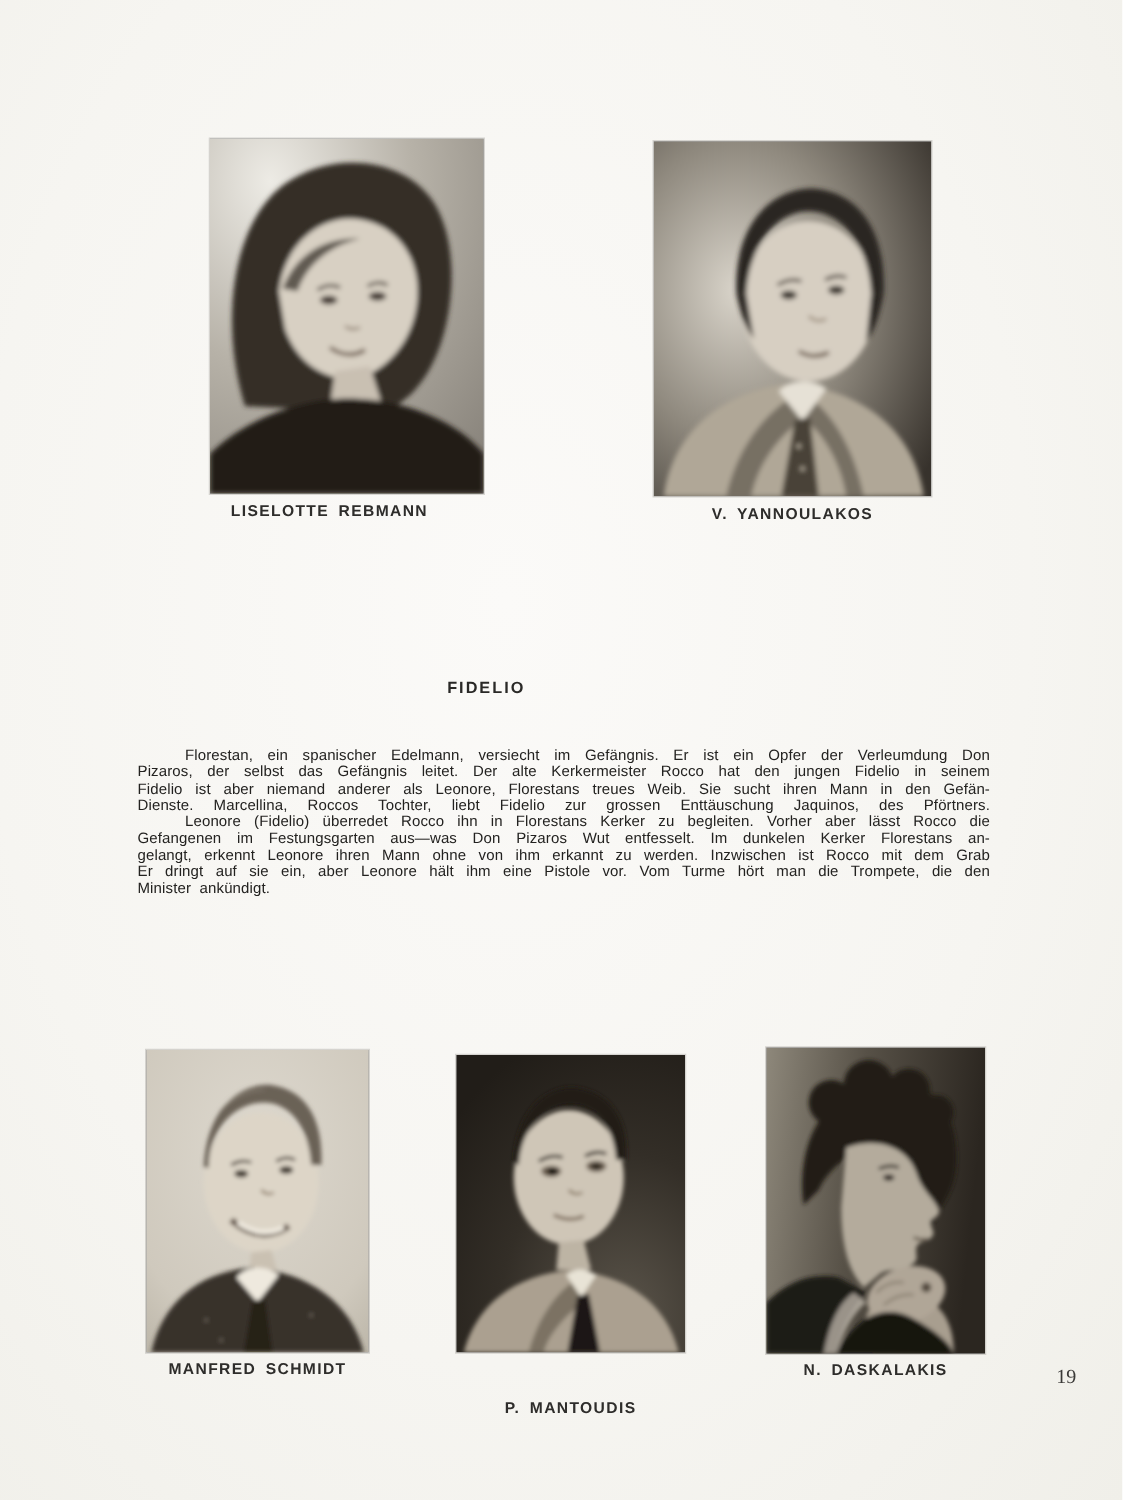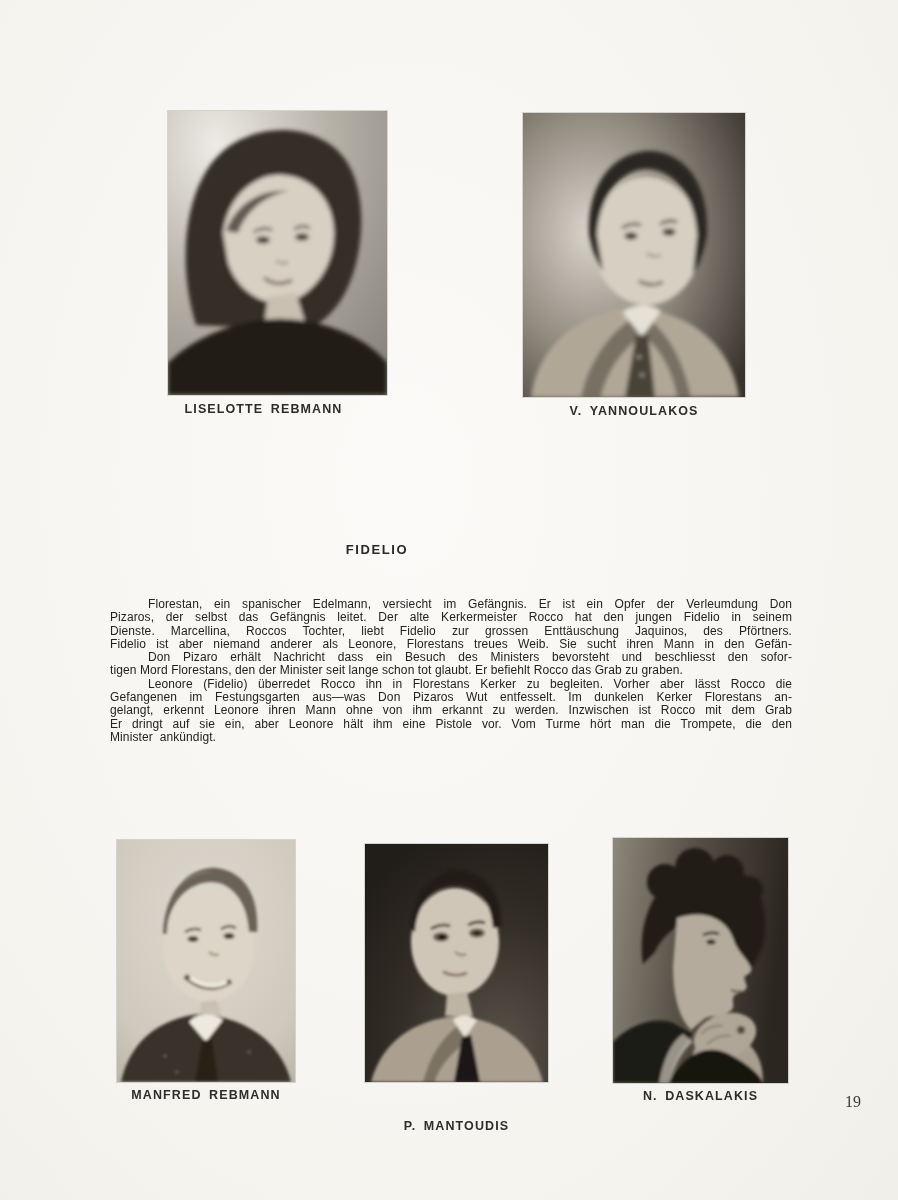--- a/index.html
+++ b/index.html
@@ -34,21 +34,21 @@
   .fig2 { left: 523px; top: 113px; width: 222px; height: 284px; }
   .cap2 { left: 498px; top: 404px; width: 272px; }
   .fig3 { left: 117px; top: 840px; width: 178px; height: 242px; }
   .cap3 { left: 92px; top: 1088px; width: 228px; }
   .fig4 { left: 365px; top: 844px; width: 183px; height: 238px; }
   .cap4 { left: 340px; top: 1088px; width: 233px; margin-top: 31px; }
   .fig5 { left: 613px; top: 838px; width: 175px; height: 245px; }
   .cap5 { left: 588px; top: 1089px; width: 225px; }
   .opera-title {
     position: absolute;
-    left: 0; top: 542px; width: 754px;
+    left: 12px; top: 542px; width: 754px;
     text-align: center;
     font-weight: 700;
     font-size: 13px;
     letter-spacing: 1.6px;
     color: #2a2927;
   }
   .synopsis {
     position: absolute;
     left: 110px; top: 598px; width: 682px;
     font-size: 12px;
@@ -141,26 +141,22 @@
   </div>
 
   <div class="caption cap1">LISELOTTE REBMANN</div>
   <div class="caption cap2">V. YANNOULAKOS</div>
 
   <div class="opera-title">FIDELIO</div>
   <div class="synopsis">
       <div class="syn-para">
         <div class="syn-line first">Florestan, ein spanischer Edelmann, versiecht im Gefängnis. Er ist ein Opfer der Verleumdung Don</div>
         <div class="syn-line">Pizaros, der selbst das Gefängnis leitet. Der alte Kerkermeister Rocco hat den jungen Fidelio in seinem</div>
+        <div class="syn-line">Fidelio ist aber niemand anderer als Leonore, Florestans treues Weib. Sie sucht ihren Mann in den Gefän-</div>
         <div class="syn-line">Dienste. Marcellina, Roccos Tochter, liebt Fidelio zur grossen Enttäuschung Jaquinos, des Pförtners.</div>
-        <div class="syn-line">Fidelio ist aber niemand anderer als Leonore, Florestans treues Weib. Sie sucht ihren Mann in den Gefän-</div>
-      </div>
-      <div class="syn-para">
-        <div class="syn-line first">Don Pizaro erhält Nachricht dass ein Besuch des Ministers bevorsteht und beschliesst den sofor-</div>
-        <div class="syn-line last">tigen Mord Florestans, den der Minister seit lange schon tot glaubt. Er befiehlt Rocco das Grab zu graben.</div>
       </div>
       <div class="syn-para">
         <div class="syn-line first">Leonore (Fidelio) überredet Rocco ihn in Florestans Kerker zu begleiten. Vorher aber lässt Rocco die</div>
         <div class="syn-line">Gefangenen im Festungsgarten aus—was Don Pizaros Wut entfesselt. Im dunkelen Kerker Florestans an-</div>
         <div class="syn-line">gelangt, erkennt Leonore ihren Mann ohne von ihm erkannt zu werden. Inzwischen ist Rocco mit dem Grab</div>
         <div class="syn-line">Er dringt auf sie ein, aber Leonore hält ihm eine Pistole vor. Vom Turme hört man die Trompete, die den</div>
         <div class="syn-line last">Minister  ankündigt.</div>
       </div>
     </div>
 
@@ -261,18 +257,18 @@
         <path d="M88,196 q10,-10 22,-8" stroke="#8d8374" stroke-width="2.2" fill="none"></path>
         <path d="M94,206 q12,-10 24,-8" stroke="#8d8374" stroke-width="2.2" fill="none"></path>
         <circle cx="128" cy="192" r="4" fill="#554c40"></circle>
         <path d="M0,245 L0,204 C18,186 38,180 58,184 L80,196 C66,212 58,230 56,245 Z" fill="#1e1a16"></path>
         <path d="M56,245 C62,226 70,212 80,204 L70,196 C58,204 50,222 46,245 Z" fill="#cfc8ba" opacity="0.7"></path>
         <path d="M56,245 C70,218 92,204 116,216 C138,228 148,238 150,245 Z" fill="#16120f"></path>
       </g>
     </svg>
   </div>
 
-  <div class="caption cap3">MANFRED REBMANN</div>
+  <div class="caption cap3">MANFRED SCHMIDT</div>
   <div class="caption cap4">P. MANTOUDIS</div>
   <div class="caption cap5">N. DASKALAKIS</div>
 
   <div class="page-number">19</div>
 </div>
 
 </body></html>

